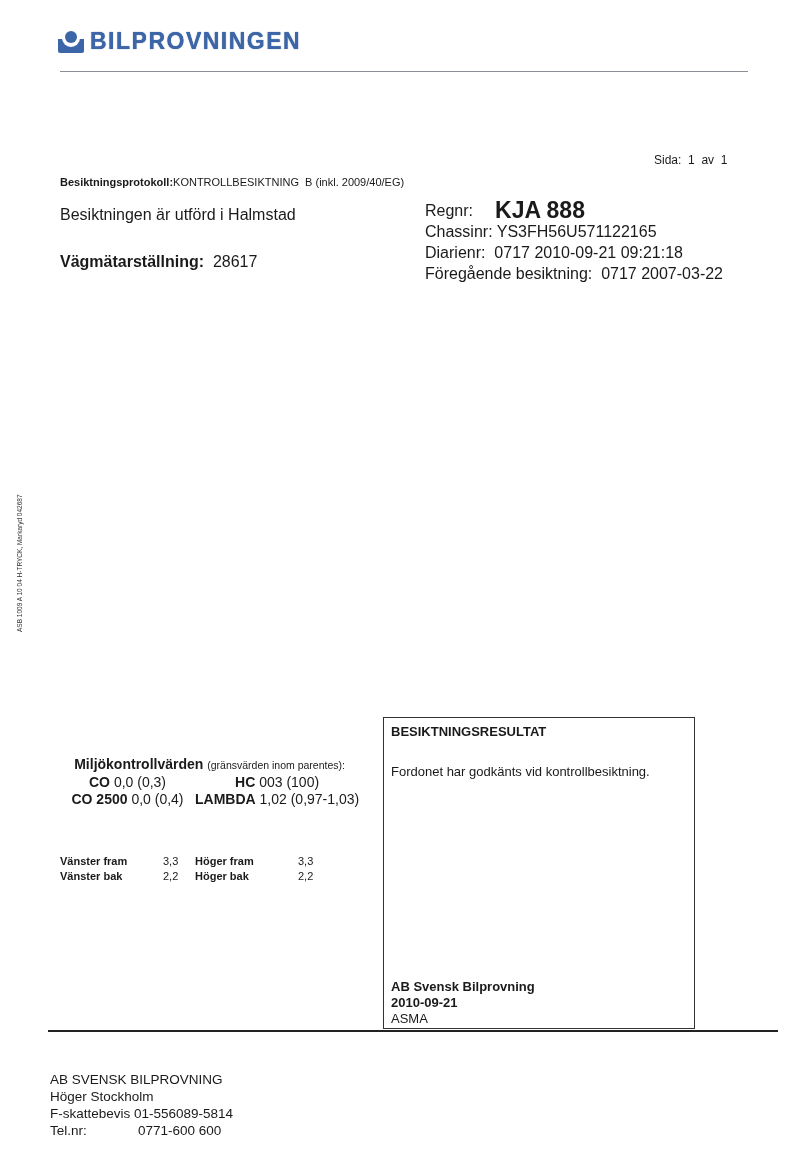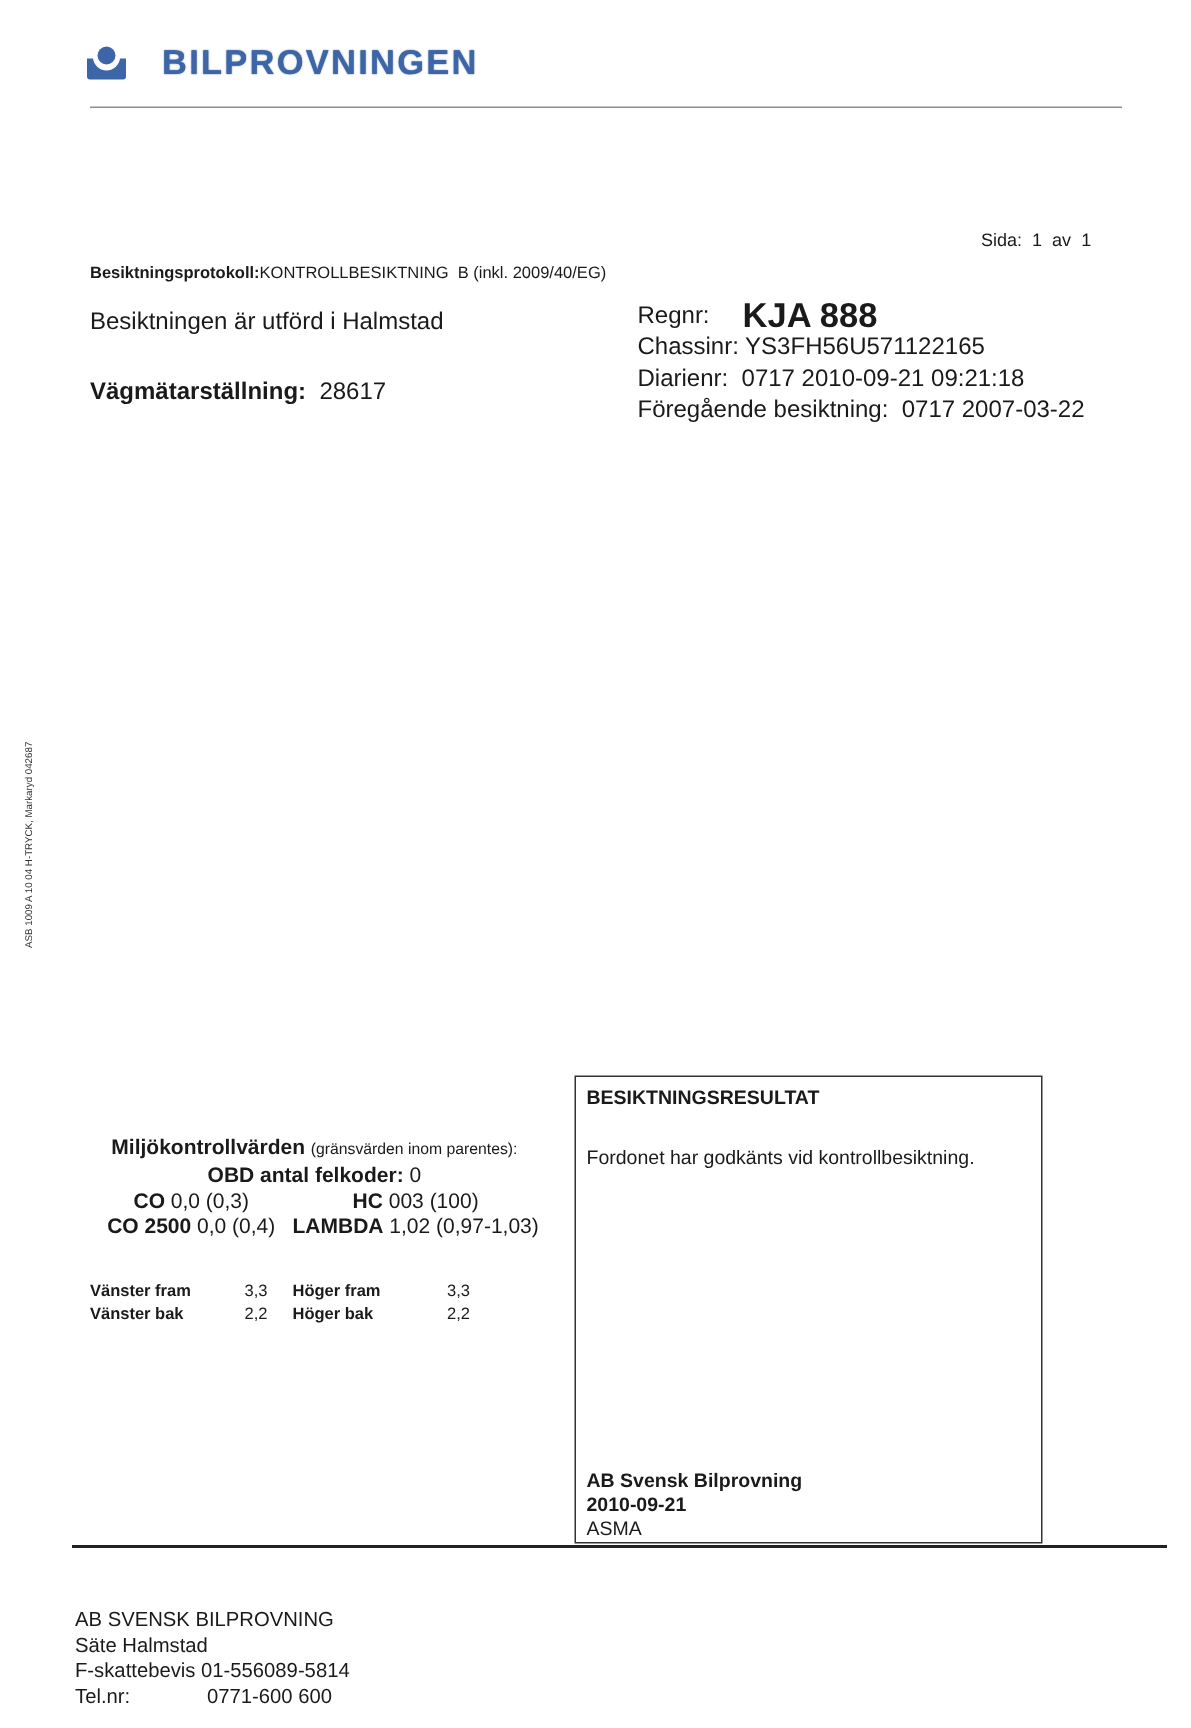--- a/index.html
+++ b/index.html
@@ -1,19 +1,19 @@
 <!DOCTYPE html>
 <html><head>
 <meta charset="utf-8">
 <style>
   html, body { margin:0; padding:0; }
   body { width:794px; height:1152px; background:#ffffff; position:relative; overflow:hidden;
          font-family:"Liberation Sans", sans-serif; color:#1a1a1a; }
   .abs { position:absolute; }
-  .logo { left:58px; top:28px; display:flex; align-items:center; gap:24px; }
+  .logo { left:58px; top:28px; display:flex; align-items:center; gap:6px; }
   .logo-icon { width:26px; height:22px; position:relative; }
   .logo-icon .dot { position:absolute; left:7px; top:0; width:12px; height:12px; border-radius:50%; background:#3c66a8; }
   .logo-icon .cup { position:absolute; left:0; top:8px; width:26px; height:14px; background:#3c66a8;
                     border-radius:0 0 2px 2px; }
   .logo-icon .cup::after { content:""; position:absolute; left:4px; top:-6px; width:18px; height:14px; background:#fff;
                     border-radius:0 0 10px 10px; }
   .logo-text { font-weight:bold; font-size:23px; color:#3c66a8; letter-spacing:1.5px;
                text-shadow:0 0 1px #2a4f8a; }
   .topline { left:60px; top:71px; width:688px; height:1px; background:#8a8f95; }
   .sida { left:654px; top:153px; font-size:12px; }
@@ -78,21 +78,20 @@
   </div>
   <div><span>Chassinr:</span> <span>YS3FH56U571122165</span></div>
   <div><span>Diarienr:</span>&nbsp; <span>0717 2010-09-21 09:21:18</span></div>
   <div><span>Föregående besiktning:</span>&nbsp; <span>0717 2007-03-22</span></div>
 </div>
 
 <div class="abs sidetext">ASB 1009 A  10 04  H-TRYCK, Markaryd 042687</div>
 
 <div class="abs env">
   <div><b>Miljökontrollvärden</b> <span class="small">(gränsvärden inom parentes):</span></div>
-  <div><b>OBD antal felkoder:</b> <span>0</span></div>
   <div class="env-grid">
     <div><b>CO</b> <span>0,0 (0,3)</span></div>
     <div><b>HC</b> <span>003 (100)</span></div>
     <div><b>CO 2500</b> <span>0,0 (0,4)</span></div>
     <div><b>LAMBDA</b> <span>1,02 (0,97-1,03)</span></div>
   </div>
 </div>
 
 <div class="abs brakes">
   <div class="brake-grid">
@@ -114,19 +113,19 @@
     <b>AB Svensk Bilprovning</b><br>
     <b>2010-09-21</b><br>
     <span>ASMA</span>
   </div>
 </div>
 
 <div class="abs bottomline"></div>
 
 <div class="abs footer">
   <div>AB SVENSK BILPROVNING</div>
-  <div>Säte Halmstad</div>
+  <div>Höger Stockholm</div>
   <div>F-skattebevis 01-556089-5814</div>
   <div class="tel">
       <span>Tel.nr:</span>
       <span>0771-600 600</span>
     </div>
 </div>
 
 </body></html>

